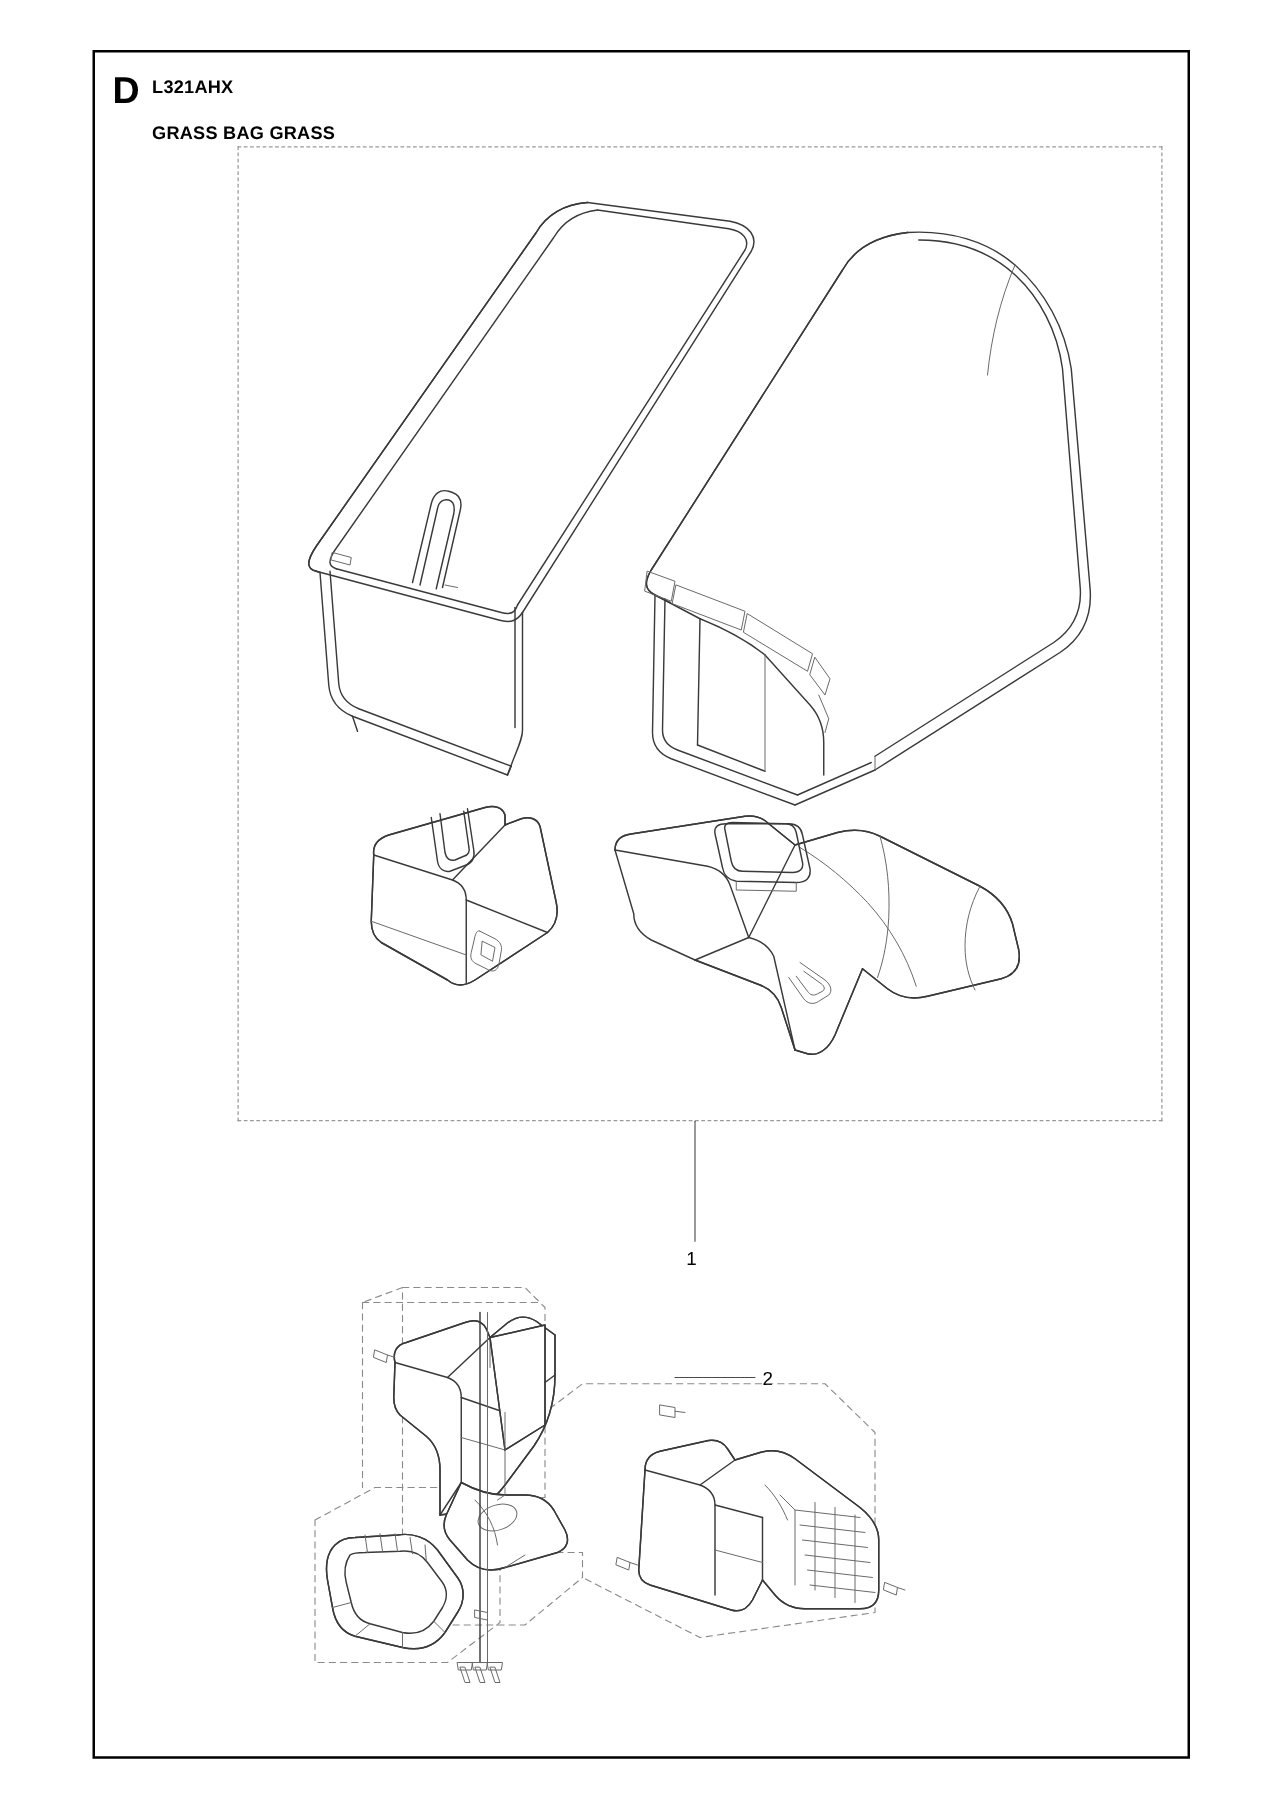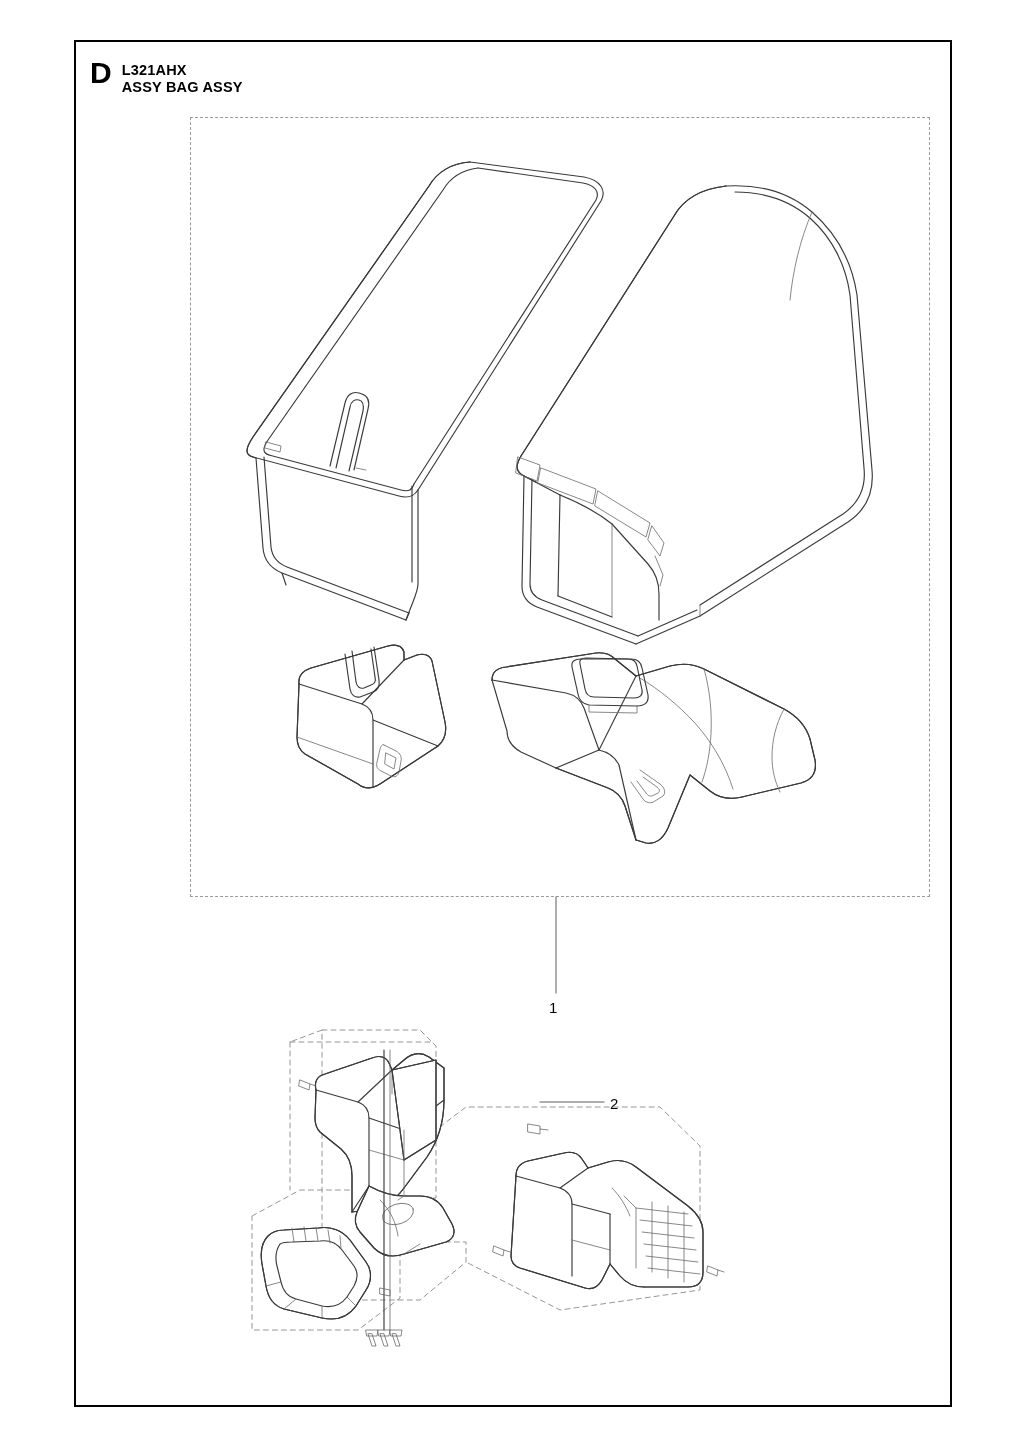--- a/index.html
+++ b/index.html
@@ -42,20 +42,21 @@
   .section-letter {
     font-size: 30px;
     font-weight: bold;
     line-height: 30px;
     letter-spacing: 0px;
   }
   .titles {
     display: flex;
     flex-direction: column;
     padding-top: 4px;
+    gap: 20px;
   }
   .model-title {
     font-size: 14.5px;
     font-weight: bold;
     line-height: 17px;
     letter-spacing: 0.2px;
   }
   .assy-title {
     font-size: 14.5px;
     font-weight: bold;
@@ -115,21 +116,21 @@
 <body>
 
 <div id="page">
 
   <div class="page-border"></div>
 
   <div class="header">
     <div class="section-letter">D</div>
     <div class="titles">
       <div class="model-title">L321AHX</div>
-      <div class="assy-title">ASSY BAG ASSY</div>
+      <div class="assy-title">GRASS BAG GRASS</div>
     </div>
   </div>
 
   <div class="dashed-box" id="group-box-main"></div>
 
   <div class="callout-num" style="left:549px; top:1000px;">1</div>
   <div class="callout-num" style="left:610px; top:1096px;">2</div>
 
   <svg class="art" viewBox="0 0 1024 1447">
 

